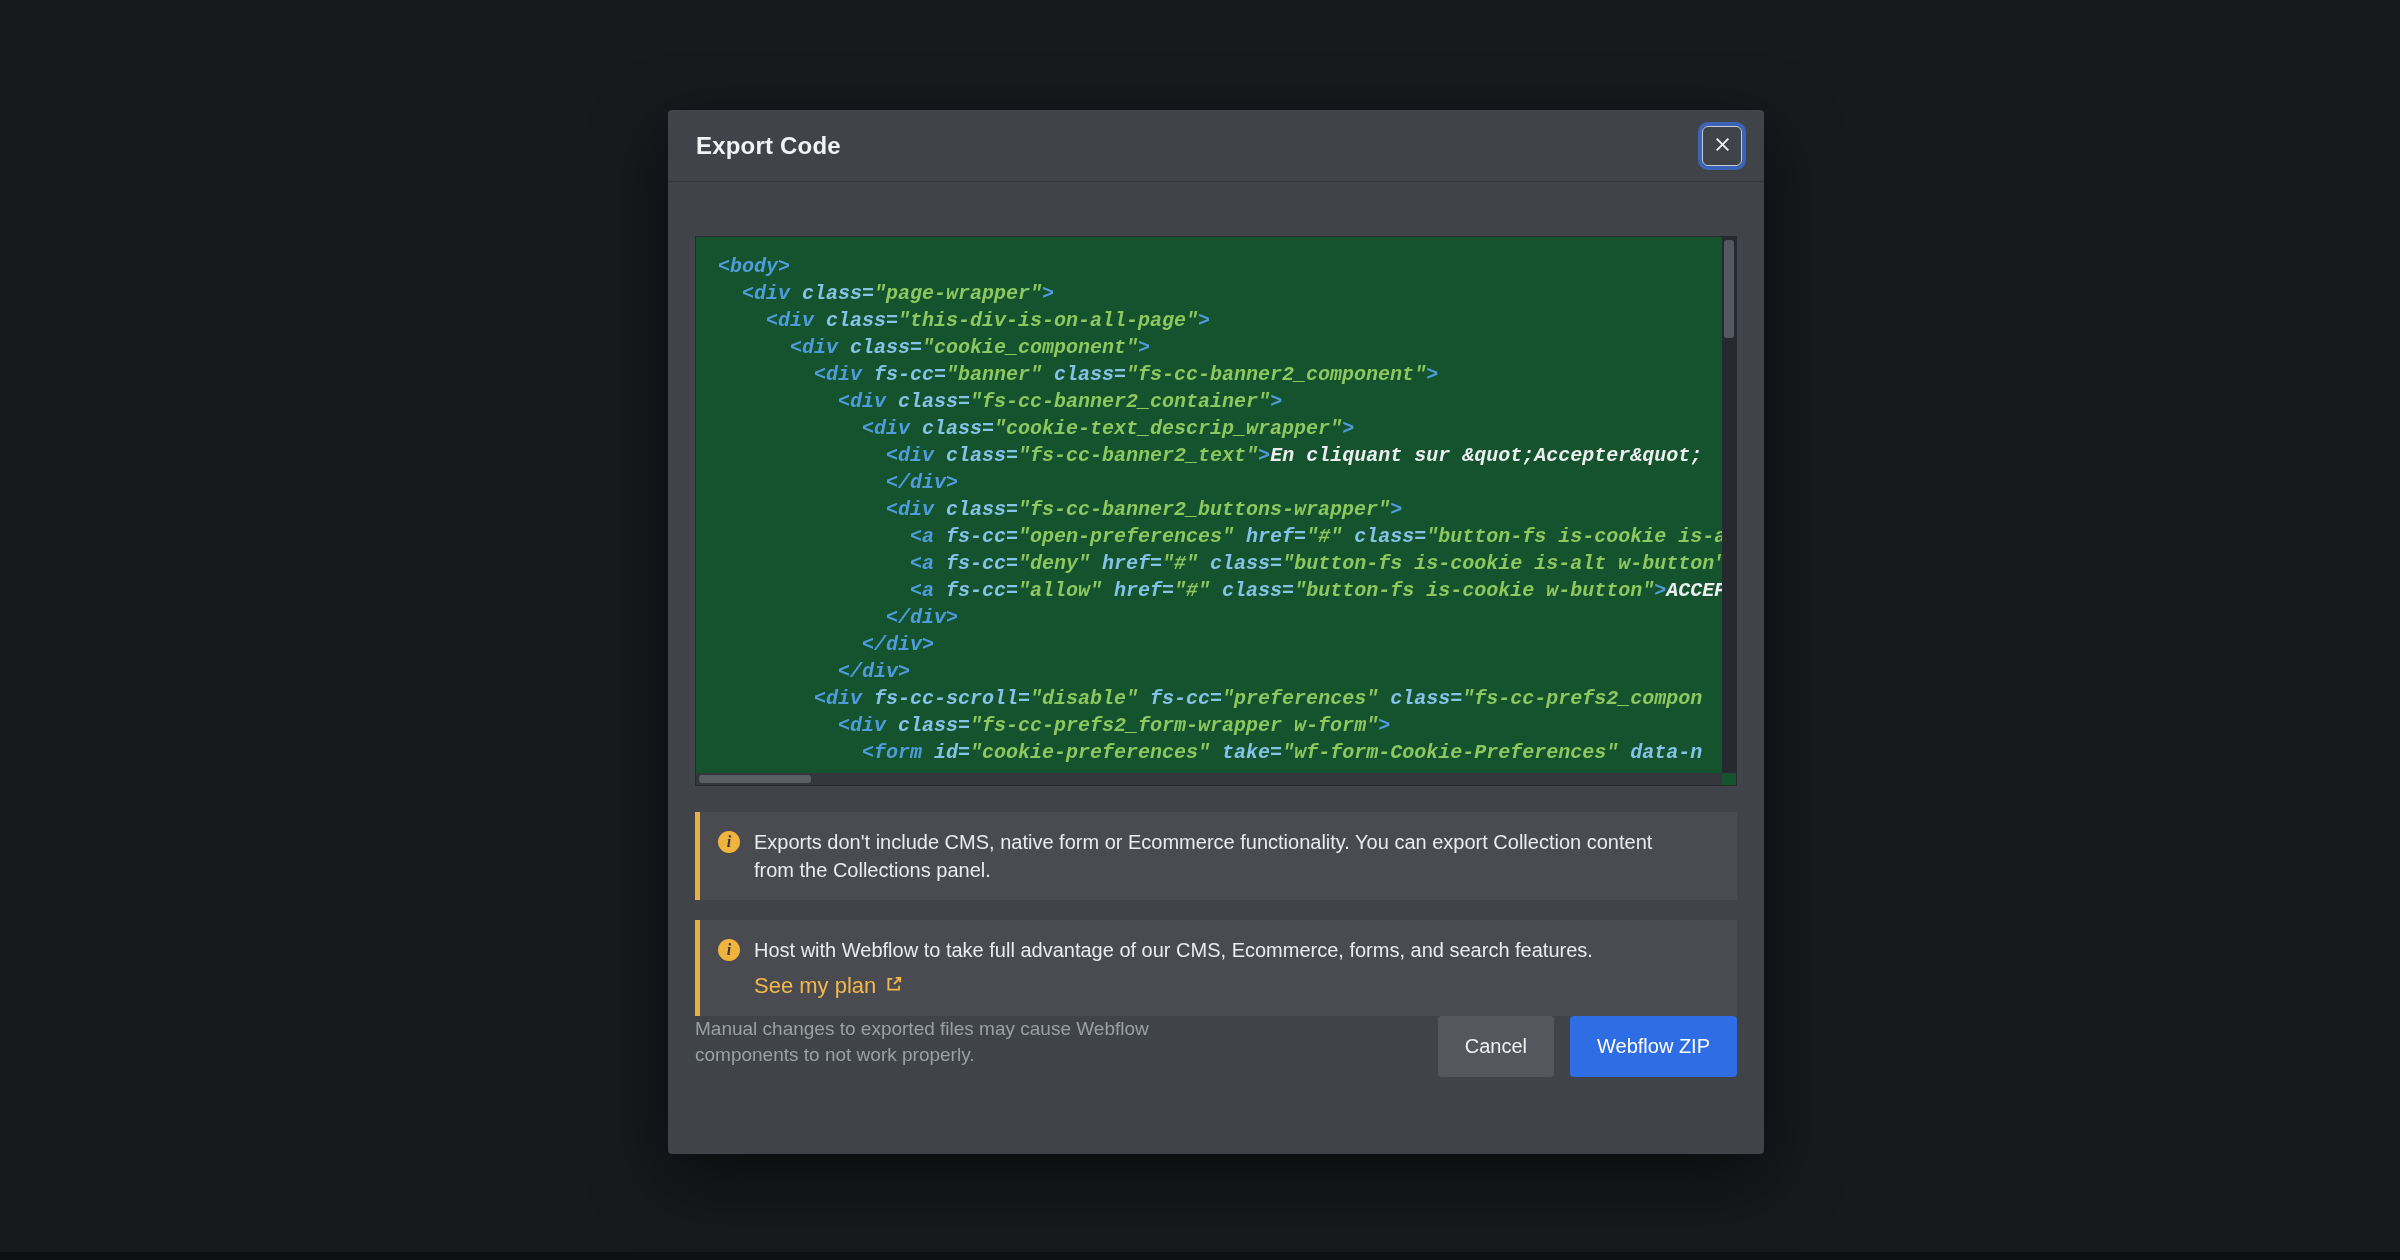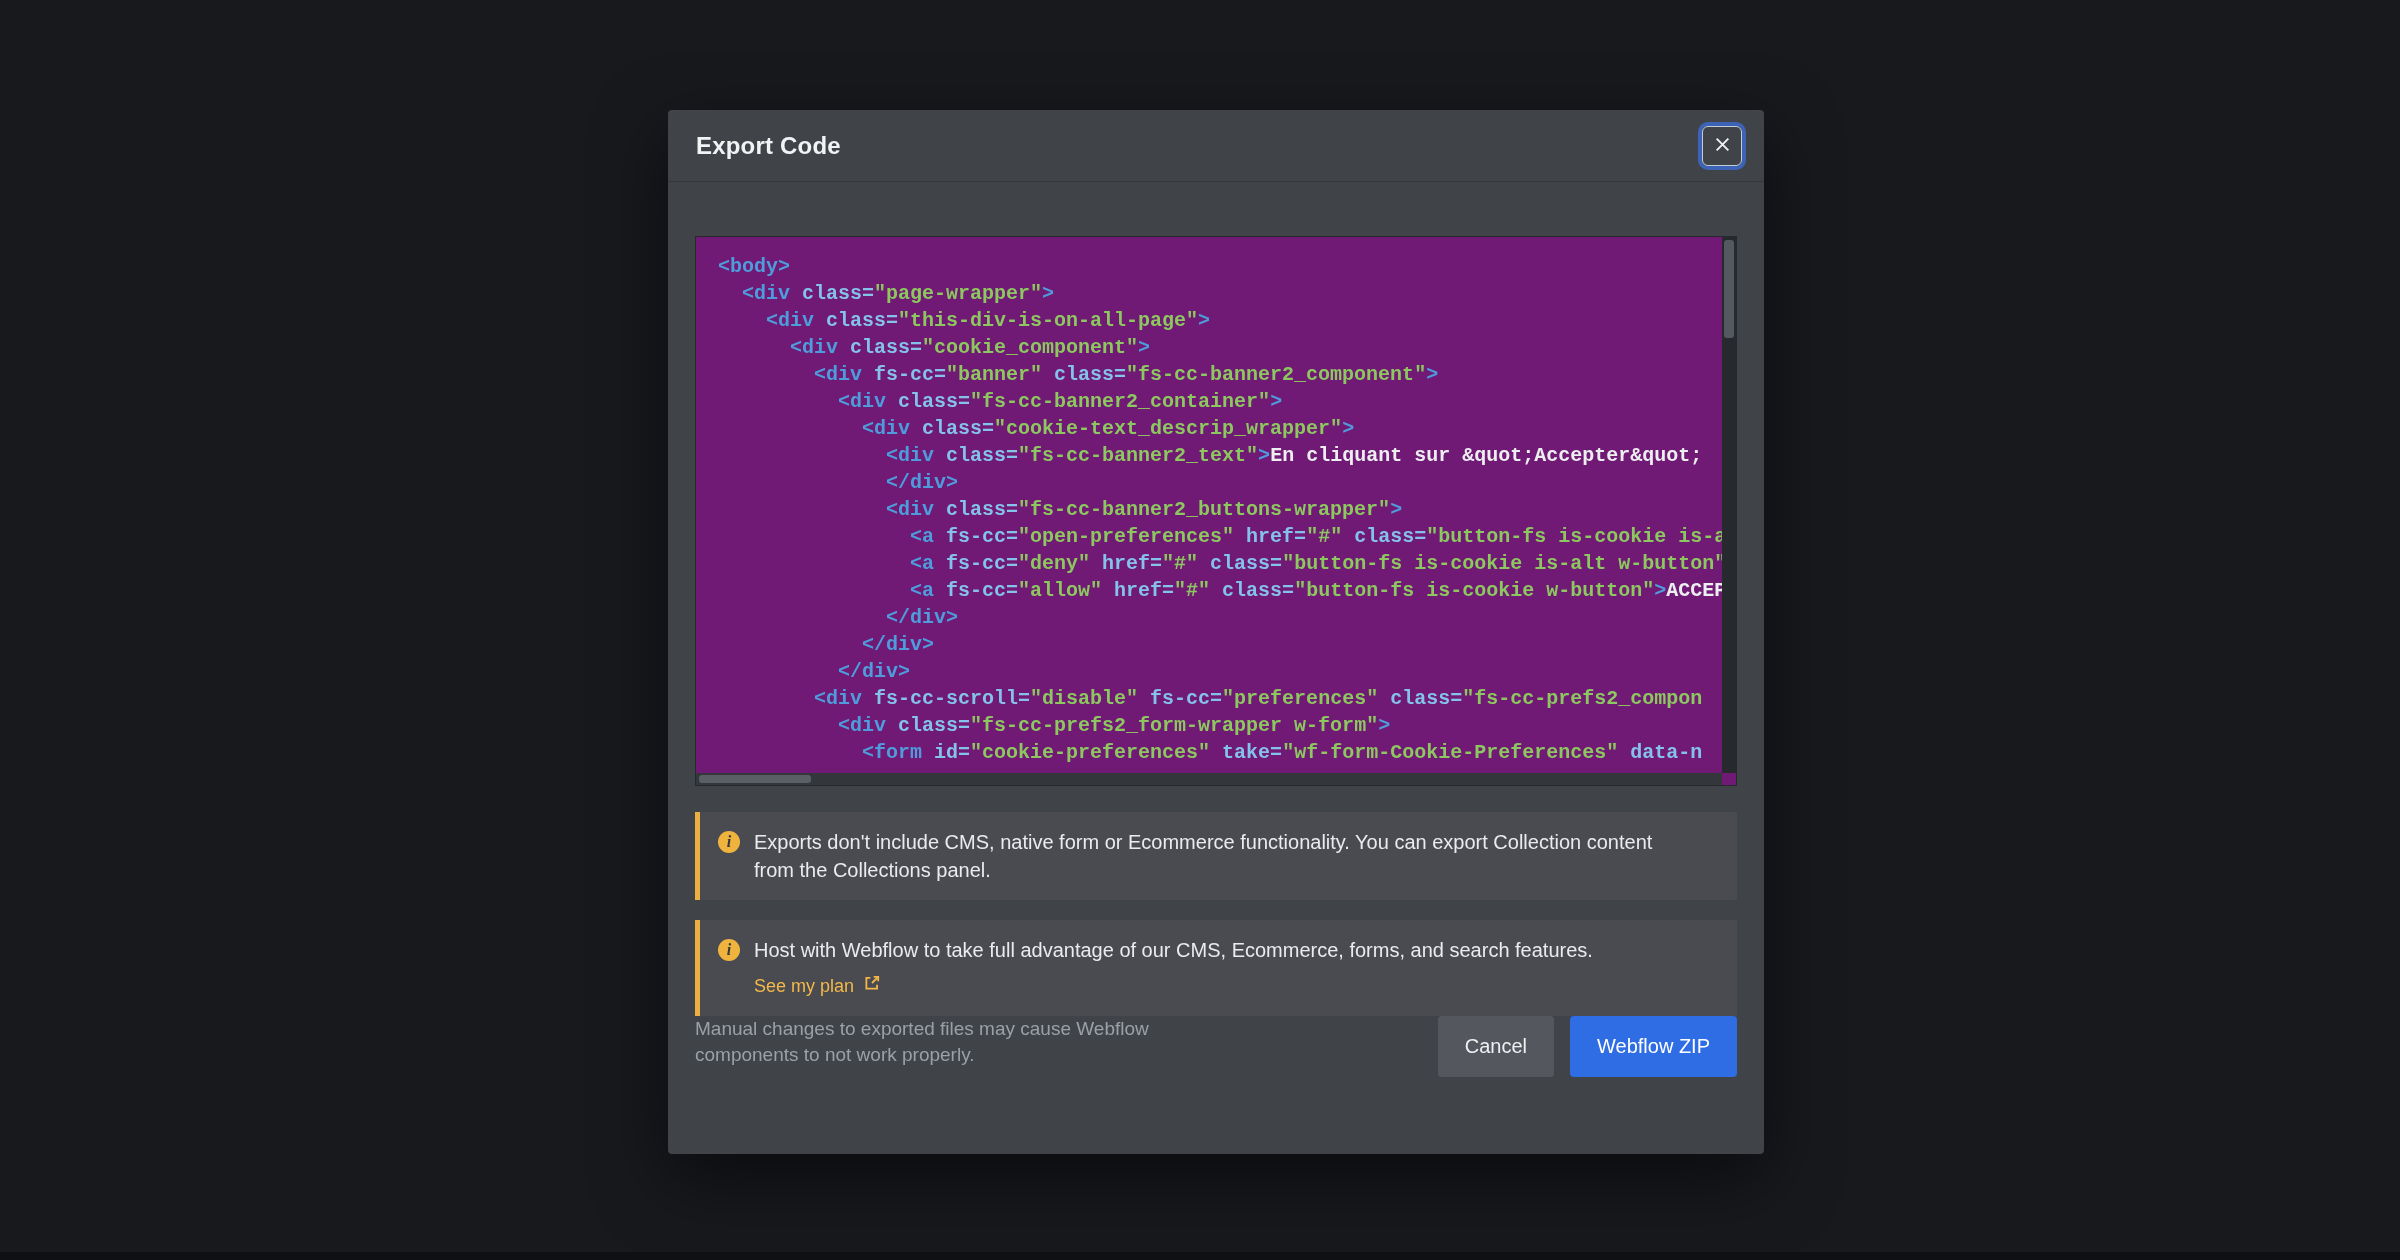--- a/index.html
+++ b/index.html
@@ -17,22 +17,22 @@
                border-radius:6px; box-shadow:0 0 0 4px rgba(59,113,229,.7);
                display:flex; align-items:center; justify-content:center; cursor:pointer; }
 
   .modal-body { padding:24px 27px 0 27px; }
 
   .tabs { display:flex; gap:34px; }
   .tab { font-size:21px; color:#9aa0a7; padding-bottom:16px; position:relative; cursor:pointer; }
   .tab.active { color:#ffffff; }
   .tab.active::after { content:""; position:absolute; left:-2px; right:-2px; bottom:0; height:4px; background:#eceff2; }
 
-  .code-panel { margin-top:30px; position:relative; height:550px; background:#701a75;
-                border:1px solid #26292d; overflow:hidden; }
+  .code-panel { margin-top:30px; position:relative; height:550px; background:#14532d;
+                border:1px solid #26292d; overflow:hidden;font-style:italic; }
   .code-content { position:absolute; left:0; top:0; right:14px; bottom:12px;
                   padding:16px 0 0 22px; overflow:hidden;
                   font-family:"Liberation Mono", monospace; font-weight:700;
                   font-size:20px; line-height:27px; }
   .code-line { white-space:pre; }
   .tk-w { color:#eceef0; }
   .tk-t { color:#4f9cdc; }
   .tk-a { color:#85c2e8; }
   .tk-s { color:#8dc75f; }
   .tk-x { color:#eceef0; }
@@ -43,21 +43,21 @@
   .h-thumb { position:absolute; top:2px; bottom:2px; left:3px; width:112px; background:#5a5e65; border-radius:3px; }
 
   .notice { margin-top:26px; background:#494b50; border-left:5px solid #ecb042;
             padding:16px 20px 16px 18px; display:flex; gap:14px; }
   .notice + .notice { margin-top:20px; }
   .notice-body { color:#e9ebee; font-size:20px; line-height:28px; max-width:900px; }
   .info-icon { flex:0 0 auto; width:22px; height:22px; margin-top:3px; border-radius:50%;
                background:#f0b43e; color:#35383d; display:flex; align-items:center; justify-content:center;
                font-family:"Liberation Serif", serif; font-style:italic; font-weight:700; font-size:16px; }
   .see-plan { margin-top:8px; display:inline-flex; align-items:center; gap:9px;
-              color:#f4b84a; font-size:18px; cursor:pointer; }
+              color:#f4b84a; font-size:22px; cursor:pointer; }
 
   .modal-footer { display:flex; align-items:flex-start; justify-content:space-between; }
   .footer-note { color:#9aa0a7; font-size:19px; line-height:26px; max-width:460px; }
   .btn-row { display:flex; gap:16px; }
   .btn { height:61px; padding:0 27px; border:none; border-radius:4px;
          font-family:"Liberation Sans", sans-serif; font-size:20px; cursor:pointer;
          display:flex; align-items:center; }
   .btn-cancel { background:#54575d; color:#eef0f2; }
   .btn-primary { background:#2e6de4; color:#ffffff; }
 </style>

